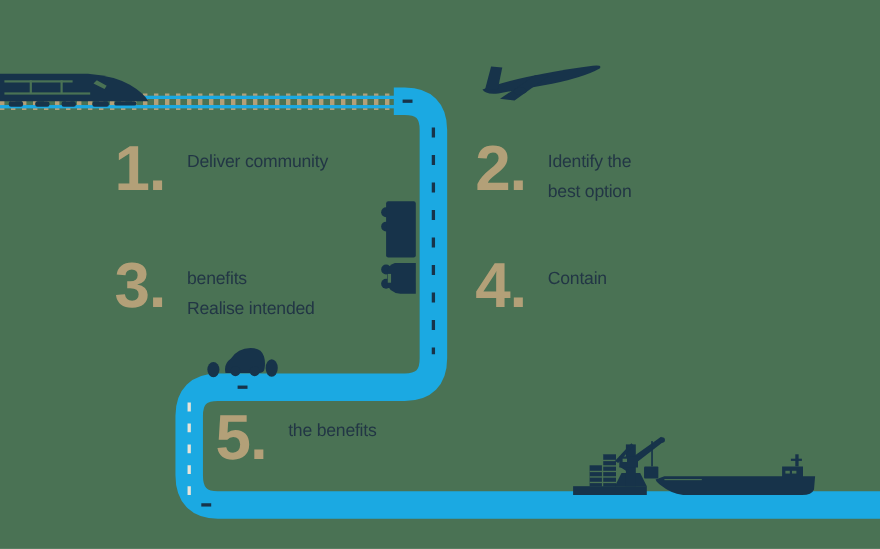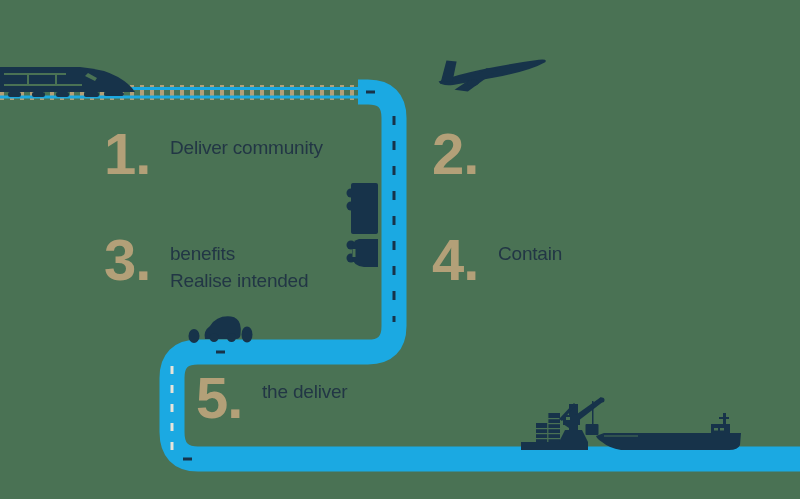--- a/index.html
+++ b/index.html
@@ -12,21 +12,21 @@
   .navy{fill:#17334a;}
   .bg{fill:#4a7254;}
   .step{position:absolute;display:flex;align-items:flex-start;}
   .num{
     width:60px;margin-right:6px;
     font-size:58px;line-height:52px;font-weight:bold;
     color:#b3a078;letter-spacing:-1px;
   }
   .txt{
     padding-top:6px;
-    font-size:19px;line-height:27px;
+    font-size:16px;line-height:27px;
     color:#223645;letter-spacing:-0.2px;
   }
   #step1{left:104px;top:128px;}
   #step2{left:432px;top:128px;}
   #step3{left:104px;top:234px;}
   #step4{left:432px;top:234px;}
   #step5{left:196px;top:372px;}
 </style>
 </head>
 <body>
@@ -134,37 +134,41 @@
 
   <div class="step" id="step1">
     <div class="num">1.</div>
     <div class="txt">
       <div>Deliver community</div>
     </div>
   </div>
 
   <div class="step" id="step2">
     <div class="num">2.</div>
+    <div class="txt">
+      <div>Identify the</div>
+      <div>best option</div>
+    </div>
   </div>
 
   <div class="step" id="step3">
     <div class="num">3.</div>
     <div class="txt">
       <div>benefits</div>
       <div>Realise intended</div>
     </div>
   </div>
 
   <div class="step" id="step4">
     <div class="num">4.</div>
     <div class="txt">
       <div>Contain</div>
     </div>
   </div>
 
   <div class="step" id="step5">
     <div class="num">5.</div>
     <div class="txt">
-      <div>the deliver</div>
+      <div>the benefits</div>
     </div>
   </div>
 
 </div>
 
 </body></html>

